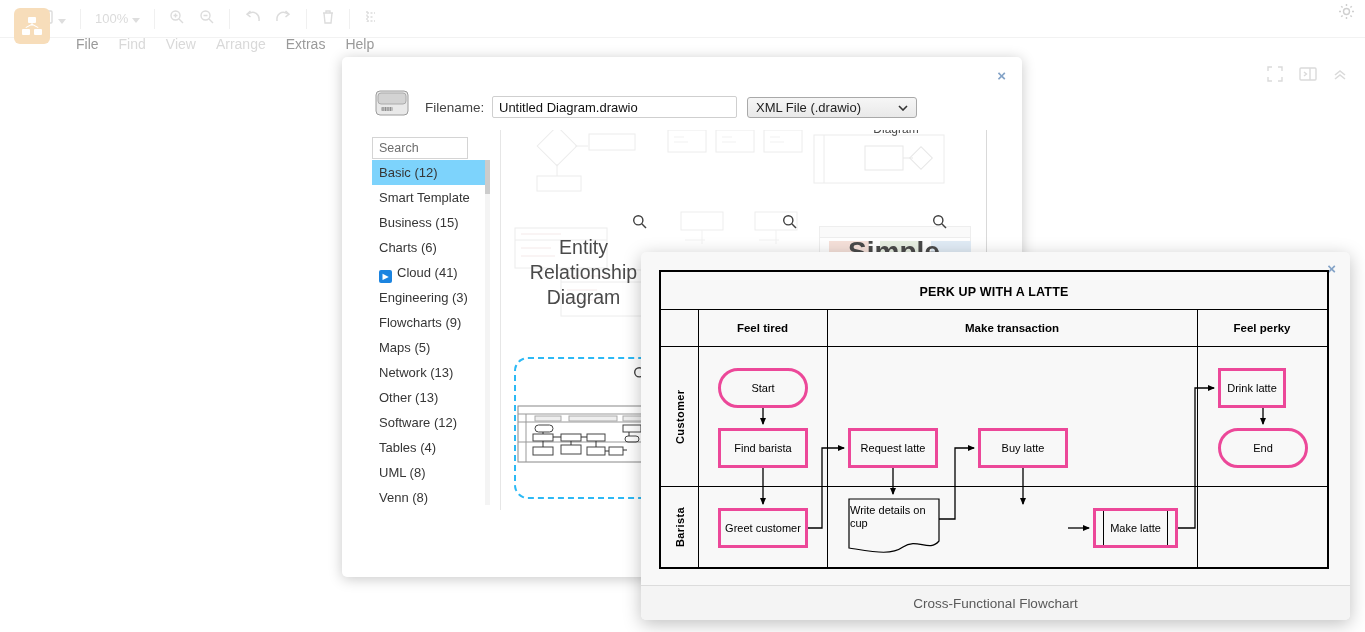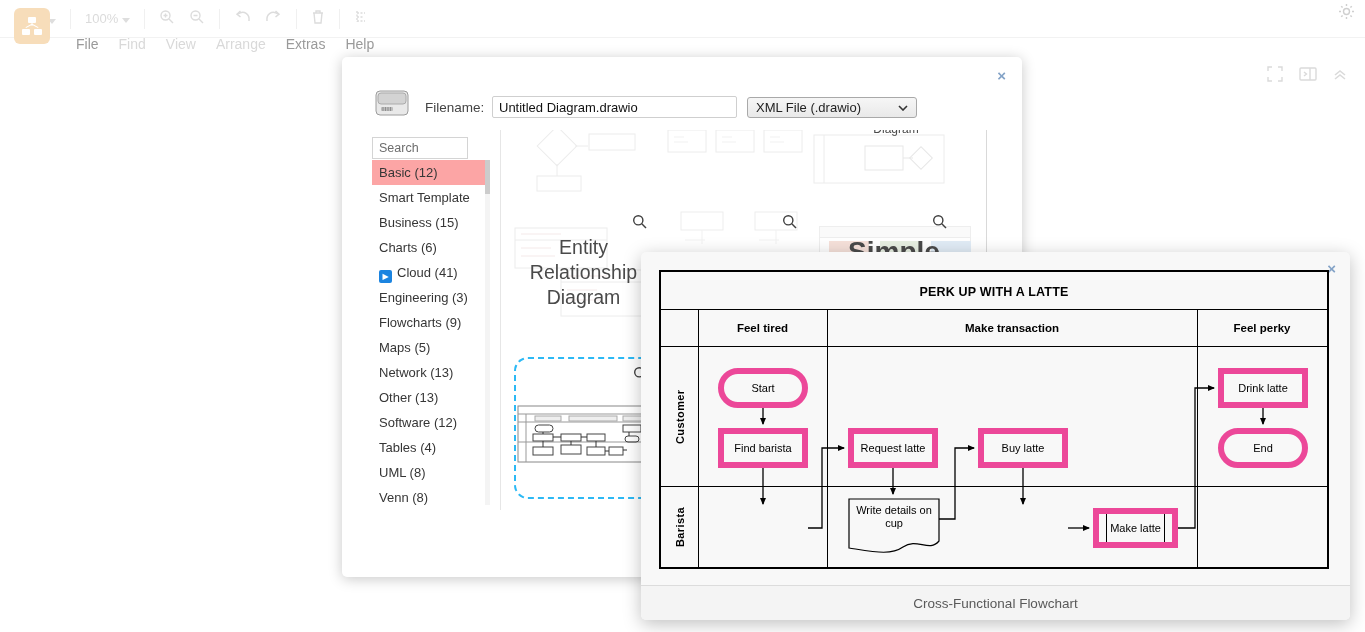--- a/index.html
+++ b/index.html
@@ -6,21 +6,21 @@
   html,body { width:1365px; height:632px; background:#fff; font-family:"Liberation Sans", sans-serif; overflow:hidden; }
   .abs { position:absolute; }
   #screen { position:relative; width:1365px; height:632px; background:#fff; overflow:hidden; }
 
   
   #logo { left:14px; top:8px; width:36px; height:36px; border-radius:6px; background:#f7ddba; display:flex; align-items:center; justify-content:center; }
   #menubar { left:66px; top:36px; display:flex; font-size:14px; }
   #menubar .menu-item { padding:0 10px; color:#9a9a9a; cursor:default; }
   #menubar .menu-item.disabled { color:#d9d9d9; }
   #theme-toggle { right:10px; top:3px; }
-  #toolbar { left:0; top:60px; width:1365px; height:38px; border-bottom:1px solid #f2f2f2; display:flex; align-items:center; padding-left:14px; color:#dbdbdb; }
+  #toolbar { left:0; top:60px; width:1365px; height:38px; border-bottom:1px solid #f2f2f2; display:flex; align-items:center; padding-left:24px; color:#dbdbdb; }
   #toolbar .tgroup { display:flex; align-items:center; gap:14px; padding:0 14px; }
   #toolbar .sep { width:1px; height:20px; background:#f0f0f0; }
   #toolbar .zoomtxt { font-size:13px; color:#dbdbdb; }
   .caret { width:0; height:0; border-left:4px solid transparent; border-right:4px solid transparent; border-top:5px solid #dedede; display:inline-block; margin-left:4px; }
   #toolbar-right { position:absolute; right:18px; top:66px; display:flex; gap:16px; align-items:center; }
 
   
   #dialog { left:342px; top:57px; width:680px; height:520px; background:#fff; border-radius:5px; box-shadow:0 2px 14px rgba(0,0,0,.22); z-index:10; }
   .close-x { font-size:15px; font-weight:bold; color:#84a3c7; cursor:pointer; line-height:14px; }
   #dialog-close { right:16px; top:12px; }
@@ -28,40 +28,40 @@
   #filename-label { left:83px; top:43px; font-size:13.5px; color:#444; }
   #filename-input { left:150px; top:39px; width:245px; height:22px; border:1px solid #cfcfcf; border-radius:2px; font-size:13px; padding:0 6px; color:#111; font-family:"Liberation Sans",sans-serif; }
   #filetype-select { left:405px; top:40px; width:170px; height:21px; border:1px solid #a9a9a9; border-radius:3px; background:linear-gradient(#f6f6f6,#e9e9e9); font-size:13px; color:#222; display:flex; align-items:center; padding:0 8px; justify-content:space-between; cursor:pointer; }
 
   
   #search-box { left:30px; top:80px; width:96px; height:22px; border:1px solid #d4d4d4; display:flex; align-items:center; padding:0 4px 0 6px; }
   #search-input { border:none; outline:none; width:92px; font-size:12.5px; color:#333; font-family:"Liberation Sans",sans-serif; background:transparent; }
   #search-input::placeholder { color:#6d6d6d; }
   #cat-list { left:30px; top:103px; width:118px; }
   .cat { height:25px; line-height:25px; font-size:13px; color:#363636; padding-left:7px; cursor:pointer; white-space:nowrap; }
-  .cat.selected { background:#fca5a5; }
+  .cat.selected { background:#7dd3fc; }
   .cloud-badge { display:inline-block; width:13px; height:13px; background:#1b84e0; border-radius:2px; color:#fff; font-size:8px; line-height:13px; text-align:center; vertical-align:-2px; margin-right:5px; }
   #cat-scrollbar { left:143px; top:103px; width:5px; height:345px; background:#f4f4f4; }
   #cat-scroll-thumb { left:0; top:0; width:5px; height:34px; background:#cccccc; }
 
   
   #template-pane { left:158px; top:73px; width:487px; height:380px; overflow:hidden; border-left:1px solid #e6e6e6; border-right:1px solid #d9d9d9; }
   .tpl-label { color:#4a4a4a; text-align:center; cursor:pointer; }
   .mag { cursor:pointer; }
   #selected-template { left:13px; top:227px; width:144px; height:142px; border:2px dashed #2cb9f5; border-radius:14px; cursor:pointer; }
 
   
   #popup { left:641px; top:252px; width:709px; height:368px; background:#f8f8f8; border-radius:5px; box-shadow:0 4px 18px rgba(0,0,0,.25); z-index:20; }
   #popup-close { right:14px; top:10px; }
   #flowchart { left:18px; top:18px; width:670px; height:299px; border:2px solid #000; }
   .gridline { background:#000; position:absolute; }
   #fc-title { left:0; top:0; width:100%; height:40px; display:flex; align-items:center; justify-content:center; font-weight:bold; font-size:12.5px; color:#000; letter-spacing:.2px; }
   .col-head { position:absolute; top:37px; height:37px; display:flex; align-items:center; justify-content:center; font-weight:bold; font-size:11.5px; color:#000; }
   .lane-label { position:absolute; left:0; width:37px; display:flex; align-items:center; justify-content:center; font-weight:bold; font-size:11px; color:#000; writing-mode:vertical-rl; transform:rotate(180deg); letter-spacing:.4px; }
-  .node { position:absolute; border:6px solid #ec4899; background:#f8f8f8; display:flex; align-items:center; justify-content:center; font-size:11px; color:#000; text-align:center; line-height:13px; padding:2px; }
+  .node { position:absolute; border:3px solid #ec4899; background:#f8f8f8; display:flex; align-items:center; justify-content:center; font-size:11px; color:#000; text-align:center; line-height:13px; padding:2px; }
   .terminator { border-radius:20px; }
   .pbar { position:absolute; top:0; bottom:0; width:1px; background:#000; }
   #edges { left:0; top:0; pointer-events:none; }
   #popup-footer { left:0; bottom:0; width:100%; height:35px; border-top:1px solid #dcdcdc; background:#f4f4f4; border-radius:0 0 5px 5px; display:flex; align-items:center; justify-content:center; font-size:13.5px; color:#595959; }
 </style>
 </head>
 <body>
 
 <div id="screen">
 
@@ -320,27 +320,28 @@
           <path d="M407 256h21" marker-end="url(#arr)"></path>
           <path d="M517 256h17V116h19" marker-end="url(#arr)"></path>
           <path d="M602 136V152" marker-end="url(#arr)"></path>
         </g>
       </svg>
 
       <div class="node terminator" style="left:57px; top:96px; width:90px; height:40px;">Start</div>
       <div class="node" style="left:57px; top:156px; width:90px; height:40px;">Find barista</div>
       <div class="node" style="left:187px; top:156px; width:90px; height:40px;">Request latte</div>
       <div class="node" style="left:317px; top:156px; width:90px; height:40px;">Buy latte</div>
-      <div class="node" style="left:557px; top:96px; width:90px; height:40px;">Drink latte</div>
+      <div class="node" style="left:557px; top:96px; width:68px; height:40px;">Drink latte</div>
       <div class="node terminator" style="left:557px; top:156px; width:90px; height:40px;">End</div>
+      <div class="node" style="left:57px; top:236px; width:90px; height:40px;">Greet customer</div>
 
       <svg class="abs" style="left:187px; top:226px;" width="92" height="60" viewBox="0 0 92 60">
         <path d="M1 1h90v42c-10 12-22-4-36 6-12 8.5-28 5-54 1z" fill="#f8f8f8" stroke="#000" stroke-width="1.2"></path>
       </svg>
-      <div class="abs" style="left:189px; top:230px; width:88px; height:30px; display:flex; align-items:center; justify-content:center; text-align:center; font-size:11px; line-height:13px; color:#000;">Write details on cup</div>
+      <div class="abs" style="left:189px; top:230px; width:88px; height:30px; display:flex; align-items:center; justify-content:center; font-size:11px; line-height:13px; color:#000;">Write details on cup</div>
 
       <div class="node" style="left:432px; top:236px; width:85px; height:40px;">
         <span class="pbar" style="left:7px;"></span>
         <span class="pbar" style="right:7px;"></span>
         <span>Make latte</span>
       </div>
     </div>
 
     <div id="popup-footer" class="abs">
       <span>Cross-Functional Flowchart</span>

